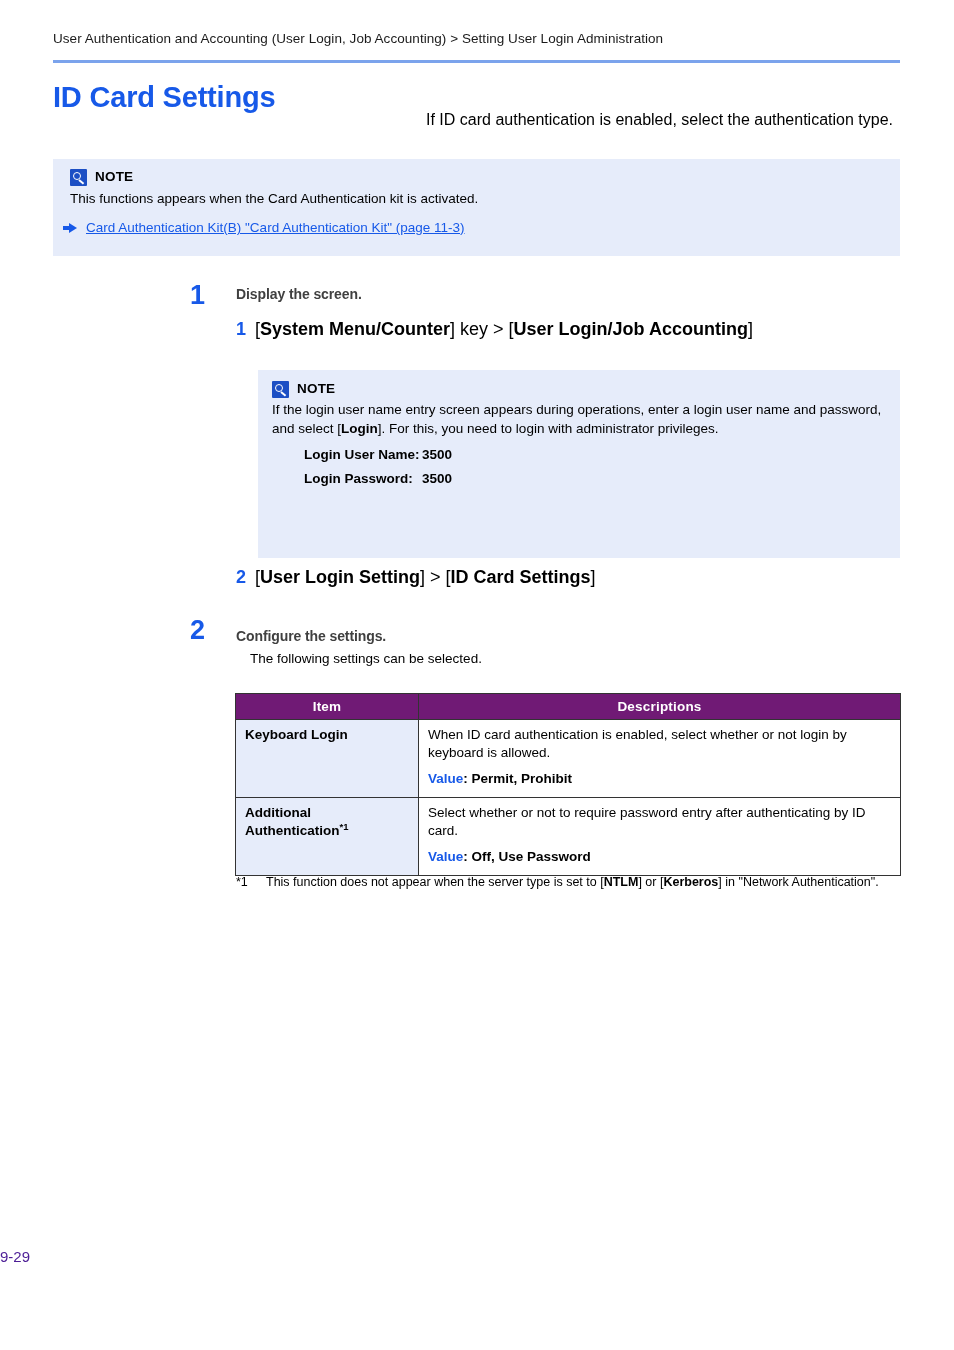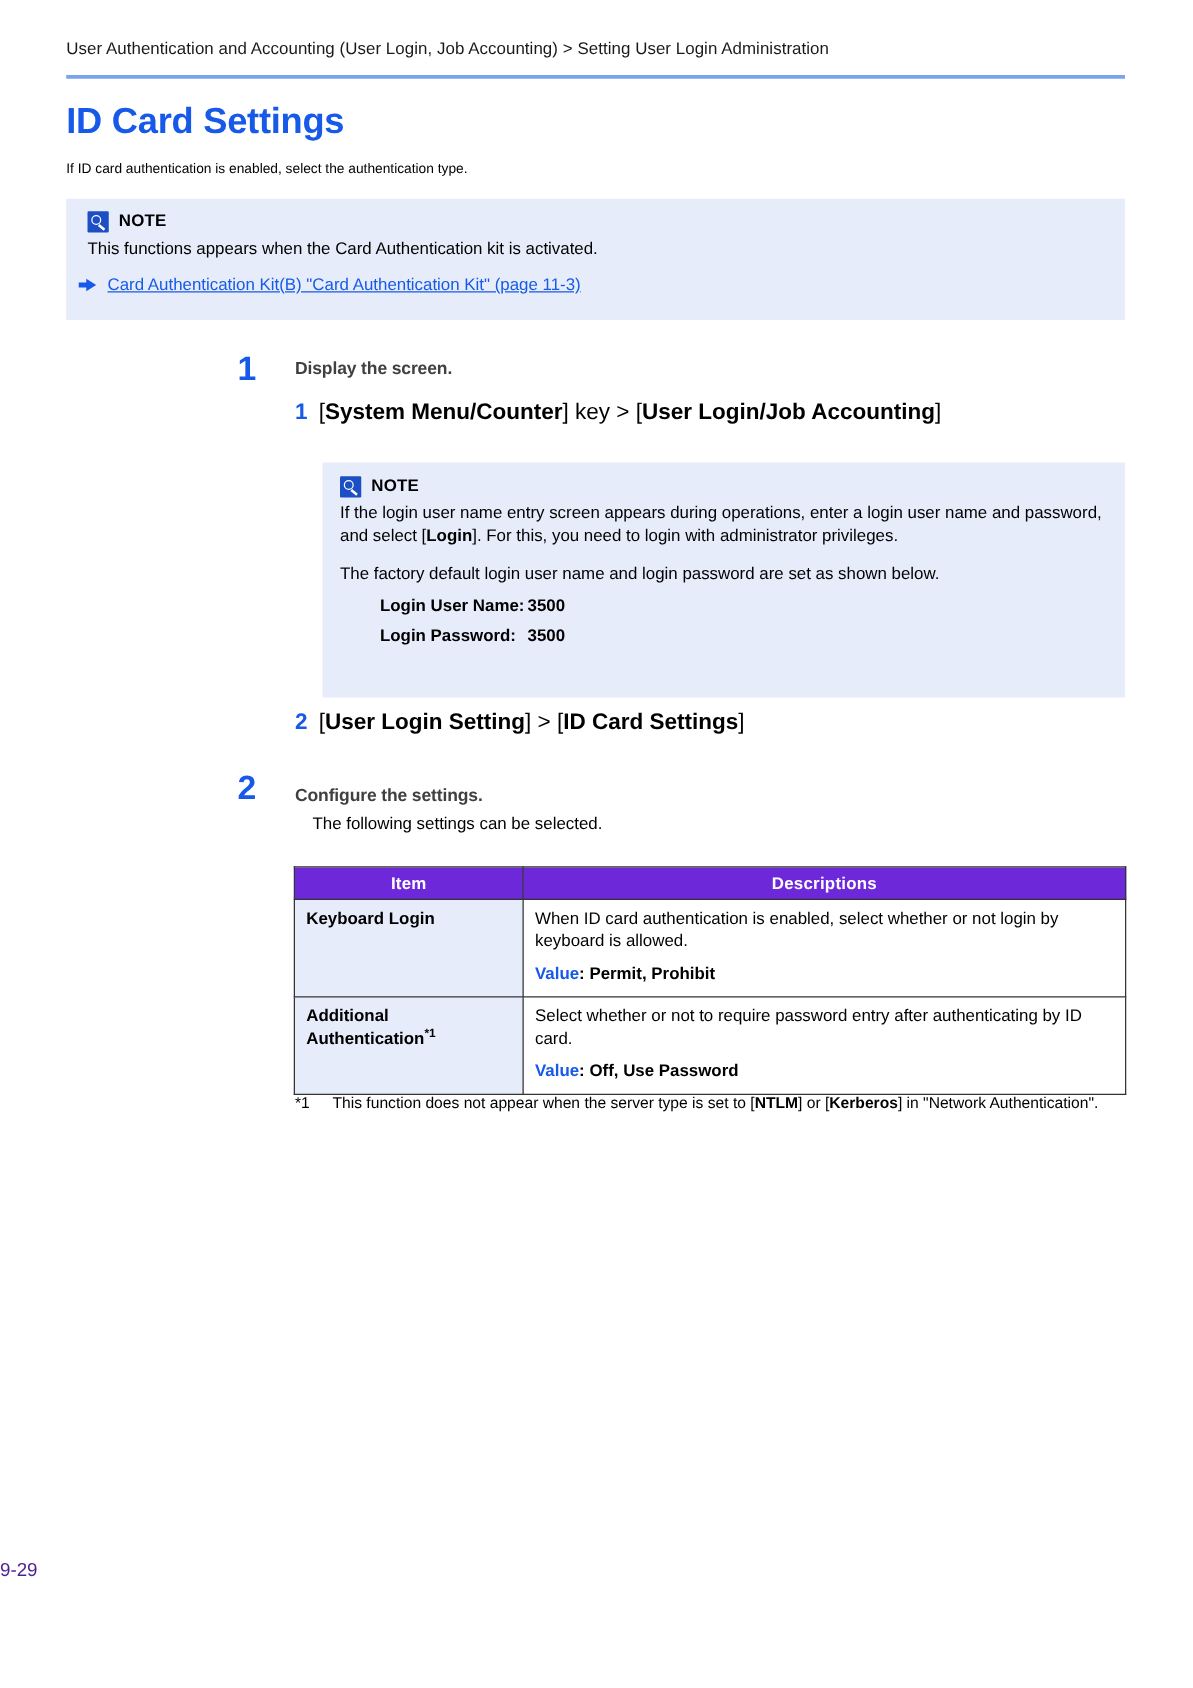--- a/index.html
+++ b/index.html
@@ -49,24 +49,25 @@
     top: 79px;
     font-size: 29px;
     font-weight: bold;
     color: #1759e8;
     letter-spacing: -0.2px;
     line-height: 36px;
   }
   .intro {
     position: absolute;
     left: 53px;
-    top: 126px;
+    top: 110px;
     width: 840px;
-    font-size: 11px;
+    font-size: 16px;
     line-height: 19px;
+    text-align: right;
   }
 
   
   .note-box {
     position: absolute;
     background: #e6ecfa;
     box-sizing: border-box;
   }
   .note-outer {
     left: 53px;
@@ -226,21 +227,21 @@
   .settings-table {
     position: absolute;
     left: 235px;
     top: 693px;
     width: 665px;
     border-collapse: collapse;
     font-size: 13px;
     table-layout: fixed;
   }
   .settings-table th {
-    background: #6d28d9;
+    background: #701a75;
     color: #ffffff;
     font-size: 13.5px;
     font-weight: bold;
     padding: 5px 4px;
     border: 1px solid #333333;
     letter-spacing: 0.2px;
   }
   .settings-table td {
     border: 1px solid #333333;
     vertical-align: top;
@@ -317,21 +318,20 @@
   <div class="substep" id="step1-sub1">
     <span class="substep-num">1</span><span>[</span><b>System Menu/Counter</b><span>] key &gt; [</span><b>User Login/Job Accounting</b><span>]</span>
   </div>
 
   <div class="note-box note-inner">
     <div class="note-head">
       <span class="note-icon"></span>
       <span class="note-label">NOTE</span>
     </div>
     <div class="note-text"><span>If the login user name entry screen appears during operations, enter a login user name and password, and select [</span><b>Login</b><span>]. For this, you need to login with administrator privileges.</span></div>
-    <div class="note-text second">The factory default login user name and login password are set as shown below.</div>
     <div class="cred-row">
       <span class="cred-label">Login User Name:</span>
       <span class="cred-value">3500</span>
     </div>
     <div class="cred-row">
       <span class="cred-label">Login Password:</span>
       <span class="cred-value">3500</span>
     </div>
   </div>
 

